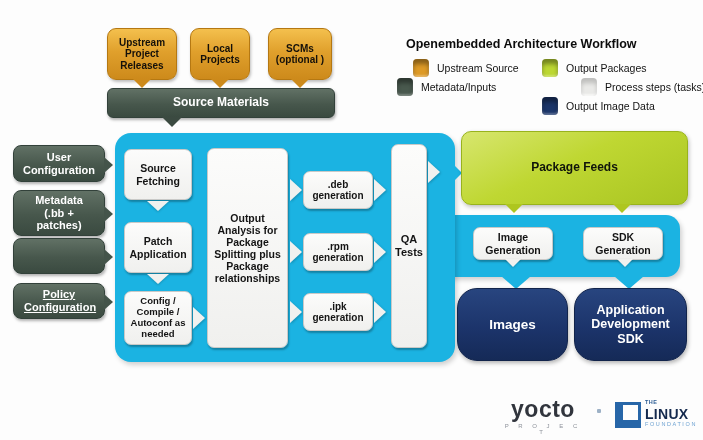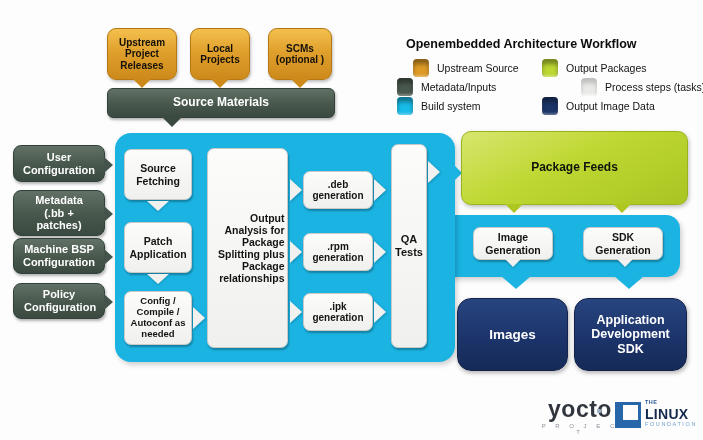--- a/index.html
+++ b/index.html
@@ -34,22 +34,22 @@
        box-shadow:1px 2px 2px rgba(0,0,0,.28);}
 
   .lime{background:linear-gradient(155deg,#d7e66e 0%,#bfd732 45%,#a9c522 100%);
        border:1px solid #98b31c;border-radius:10px;color:#10150a;
        box-shadow:1px 2px 4px rgba(0,0,0,.25);}
   .ptr-down-lime{position:absolute;width:0;height:0;
        border-left:9px solid transparent;border-right:9px solid transparent;
        border-top:9px solid #aec61f;}
 
   .navy{background:linear-gradient(to bottom,#28457f 0%,#1c346b 55%,#152a57 100%);
-       border:1px solid #12244b;border-radius:14px;color:#ffffff;
-       box-shadow:1px 2px 4px rgba(0,0,0,.3);margin-top:10px;}
+       border:1px solid #12244b;border-radius:20px;color:#ffffff;
+       box-shadow:1px 2px 4px rgba(0,0,0,.3);}
 
   
   .arr{position:absolute;width:0;height:0;}
   .arr-down-white{border-left:11px solid transparent;border-right:11px solid transparent;
        border-top:10px solid #f1f1ef;filter:drop-shadow(0 1px 1px rgba(0,0,0,.2));}
   .arr-right-white{border-top:11px solid transparent;border-bottom:11px solid transparent;
        border-left:12px solid #f1f1ef;filter:drop-shadow(1px 1px 1px rgba(0,0,0,.2));}
   .arr-right-cyan{border-top:13px solid transparent;border-bottom:13px solid transparent;
        border-left:13px solid #1bb3e2;}
   .arr-down-cyan{border-left:15px solid transparent;border-right:15px solid transparent;
@@ -64,21 +64,21 @@
        box-shadow:inset 0 5px 4px rgba(0,0,0,.38), inset 0 -2px 2px rgba(255,255,255,.28);}
   .sw-0{background:#dd9a26;}
   .sw-1{background:#49594e;}
   .sw-2{background:#18bce8;}
   .sw-3{background:#bcd732;}
   .sw-4{background:#e9e9e7;box-shadow:inset 0 5px 4px rgba(0,0,0,.18), inset 0 -2px 2px rgba(255,255,255,.6);}
   .sw-5{background:#1b3569;}
   .leg-label{font-size:10.5px;color:#121212;white-space:nowrap;}
 
   
-  .yocto-wrap{position:absolute;left:541px;top:398px;width:78px;text-align:center;}
+  .yocto-wrap{position:absolute;left:504px;top:398px;width:78px;text-align:center;}
   .yocto-word{font-size:23px;font-weight:600;color:#31353d;letter-spacing:.5px;line-height:1;}
   .yocto-sub{font-size:6px;letter-spacing:4px;color:#8d929a;margin-top:2px;}
   .yocto-dot{position:absolute;left:597px;top:409px;width:4px;height:4px;background:#9db1c6;border-radius:1px;}
   .lf-square{position:absolute;left:615px;top:402px;width:26px;height:26px;background:#2766a8;}
   .lf-square-inner{position:absolute;top:3px;left:8px;width:15px;height:15px;background:#fdfdfd;}
   .lf-text{position:absolute;left:645px;top:400px;line-height:1;}
   .lf-the{font-size:5.5px;font-weight:bold;color:#2b5c94;letter-spacing:.5px;}
   .lf-linux{font-size:14px;font-weight:bold;color:#14294d;letter-spacing:.3px;margin-top:1px;}
   .lf-found{font-size:5.5px;color:#6fa3d2;letter-spacing:1.6px;margin-top:1px;}
 </style>
@@ -110,24 +110,20 @@
   <div class="legend-title">Openembedded Architecture Workflow</div>
 
   <div class="leg-item" style="left:413px;top:58px;">
     <span class="swatch sw-0"></span>
     <span class="leg-label">Upstream Source</span>
   </div>
   <div class="leg-item" style="left:397px;top:77px;">
     <span class="swatch sw-1"></span>
     <span class="leg-label">Metadata/Inputs</span>
   </div>
-  <div class="leg-item" style="left:397px;top:96px;">
-    <span class="swatch sw-2"></span>
-    <span class="leg-label">Build system</span>
-  </div>
   <div class="leg-item" style="left:542px;top:58px;">
     <span class="swatch sw-3"></span>
     <span class="leg-label">Output Packages</span>
   </div>
   <div class="leg-item" style="left:542px;top:77px;margin-left:39px;">
     <span class="swatch sw-4"></span>
     <span class="leg-label">Process steps (tasks)</span>
   </div>
   <div class="leg-item" style="left:542px;top:96px;">
     <span class="swatch sw-5"></span>
@@ -136,25 +132,24 @@
 
   <div class="box olive" style="left:13px;top:145px;width:92px;height:37px;font-size:11px;">
     <span>User Configuration</span>
     <span class="ptr-right-olive" style="top:11px;"></span>
   </div>
   <div class="box olive" style="left:13px;top:190px;width:92px;height:46px;font-size:11px;">
     <span style="max-width:62px;">Metadata (.bb + patches)</span>
     <span class="ptr-right-olive" style="top:15px;"></span>
   </div>
   <div class="box olive" style="left:13px;top:238px;width:92px;height:36px;font-size:11px;">
-    <span>Machine BSP Configuration</span>
     <span class="ptr-right-olive" style="top:10px;"></span>
   </div>
   <div class="box olive" style="left:13px;top:283px;width:92px;height:36px;font-size:11px;">
-    <span style="max-width:70px;">Policy Configuration</span>
+    <span style="max-width:70px;text-decoration:underline;">Policy Configuration</span>
     <span class="ptr-right-olive" style="top:10px;"></span>
   </div>
 
   <div class="cyan-panel" style="left:430px;top:215px;width:250px;height:62px;border-radius:14px;"></div>
   <div class="arr arr-down-cyan" style="left:501px;top:276px;"></div>
   <div class="arr arr-down-cyan" style="left:614px;top:276px;"></div>
 
   <div class="cyan-panel" style="left:115px;top:133px;width:340px;height:229px;"></div>
   <div class="arr arr-right-cyan" style="left:449px;top:160px;"></div>
 
@@ -167,21 +162,21 @@
     <span>Patch Application</span>
   </div>
   <div class="arr arr-down-white" style="left:147px;top:274px;"></div>
 
   <div class="box proc" style="left:124px;top:291px;width:68px;height:54px;font-size:9.5px;">
     <span style="max-width:56px;">Config / Compile / Autoconf as needed</span>
   </div>
   <div class="arr arr-right-white" style="left:193px;top:307px;"></div>
 
   <div class="box proc" style="left:207px;top:148px;width:81px;height:200px;font-size:10.5px;">
-    <span style="max-width:74px;text-align:right;">Output Analysis for Package Splitting plus Package relationships</span>
+    <span style="max-width:74px;">Output Analysis for Package Splitting plus Package relationships</span>
   </div>
   <div class="arr arr-right-white" style="left:290px;top:179px;"></div>
   <div class="arr arr-right-white" style="left:290px;top:241px;"></div>
   <div class="arr arr-right-white" style="left:290px;top:301px;"></div>
 
   <div class="box proc" style="left:303px;top:171px;width:70px;height:38px;font-size:10px;">
     <span>.deb generation</span>
   </div>
   <div class="arr arr-right-white" style="left:374px;top:179px;"></div>
 

